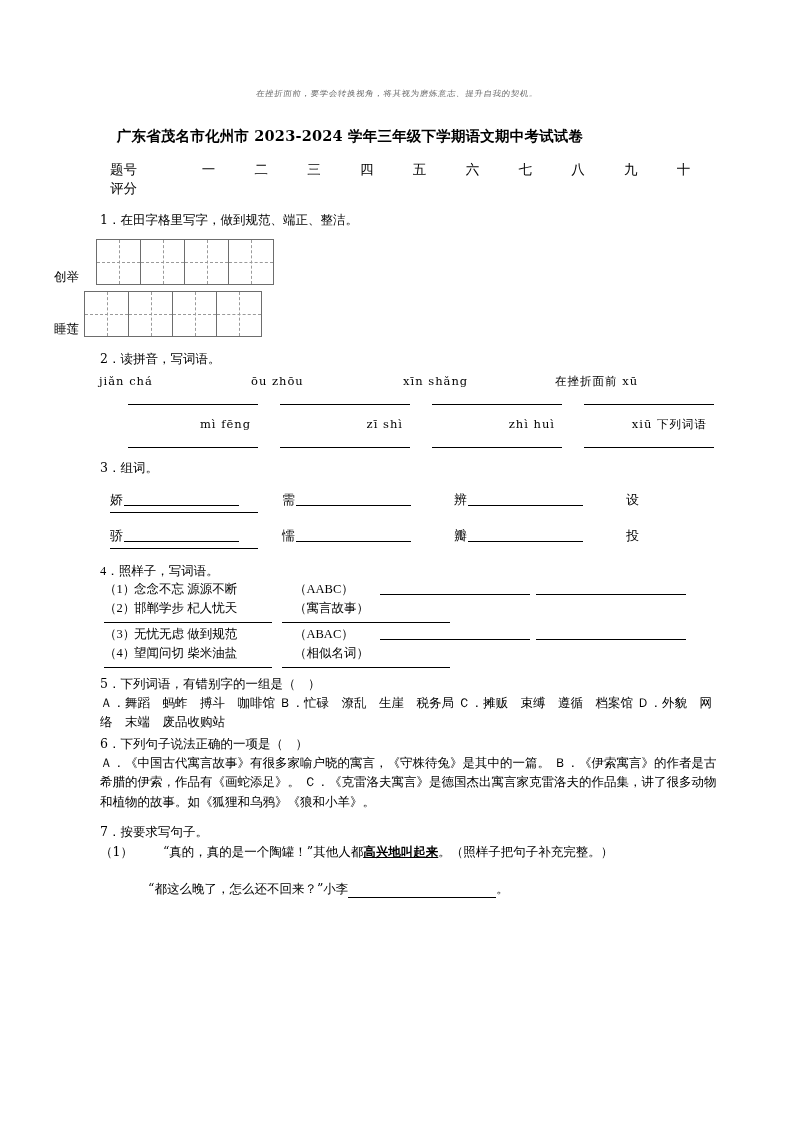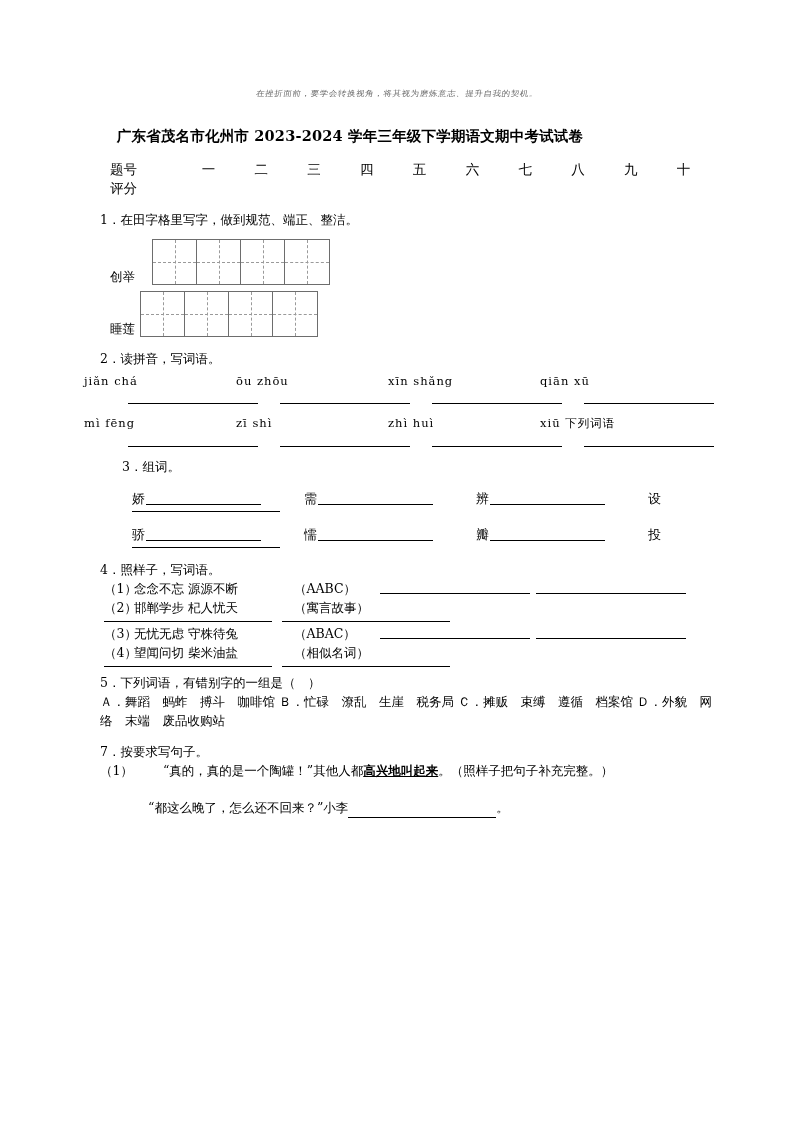--- a/index.html
+++ b/index.html
@@ -41,21 +41,21 @@
     font-size:13.5px;
   }
   .score-row { display:flex; align-items:flex-end; height:19px; }
   .score-label { width:72px; flex:0 0 72px; font-size:13.5px; }
   .score-cells { display:flex; flex:1; }
   .score-cell { flex:1; text-align:center; font-size:13.5px; }
   .score-cell.blank { color:transparent; }
   .q-head { padding-left:100px; font-size:12.5px; }
 
   
-  .grid-block { position:relative; padding-left:110px; margin-top:10px; }
+  .grid-block { position:relative; padding-left:54px; margin-top:10px; }
   .grid-row { display:flex; align-items:flex-end; margin-bottom:6px; }
   .grid-label {
     font-size:12.5px; width:42px; flex:0 0 42px;
     line-height:1; padding-bottom:2px;
   }
   .tzg { display:flex; border:1px solid #6d6d6d; }
   .tzg-cell {
     width:44px; height:44px; position:relative;
     border-right:1px solid #6d6d6d; box-sizing:border-box;
   }
@@ -64,38 +64,38 @@
     content:""; position:absolute; left:50%; top:0; bottom:0;
     border-left:1px dashed #9a9a9a;
   }
   .tzg-cell:after {
     content:""; position:absolute; top:50%; left:0; right:0;
     border-top:1px dashed #9a9a9a;
   }
 
   
   .pinyin-section { margin-top:14px; }
-  .pinyin-row { display:flex; padding-left:84px; margin-bottom:2px; }
+  .pinyin-row { display:flex; padding-left:64px; margin-bottom:2px;margin-left:35px; }
   .pinyin-item { width:152px; font-size:11.5px; font-family:"DejaVu Serif", serif; letter-spacing:1px; }
   .answer-row { display:flex; padding-left:128px; margin-bottom:12px; }
   .answer-item { width:152px; }
   .answer-line { width:130px; border-bottom:1px solid #000; height:1px; }
 
   
-  .zuci-section { margin-top:8px;padding-left:22px; }
+  .zuci-section { margin-top:8px; }
   .zuci-row { display:flex; padding-left:110px; align-items:flex-end; margin-bottom:2px; }
   .zuci-item { display:flex; align-items:flex-end; width:172px; }
   .zuci-char { font-size:13px; margin-right:1px; }
   .zuci-line { width:115px; border-bottom:1px solid #000; height:1px; margin-bottom:3px; }
   .zuci-tail { font-size:13px; }
   .zuci-underline-row { padding-left:110px; margin-bottom:8px; }
   .zuci-underline { width:148px; border-bottom:1px solid #000; height:1px; }
 
   
-  .q4 { margin-top:14px; }
+  .q4 { margin-top:14px;font-family:Liberation Serif, serif; }
   .q4-item { display:flex; padding-left:104px; font-size:12.5px; line-height:1.55; align-items:flex-end; }
   .q4-num { width:30px; flex:0 0 30px; }
   .q4-words { width:160px; flex:0 0 160px; }
   .q4-pattern { width:86px; flex:0 0 86px; }
   .q4-blank { width:150px; border-bottom:1px solid #000; height:1px; margin:0 6px 4px 0; }
   .q4-blanks-standalone { display:flex; padding-left:104px; margin:2px 0 0 0; }
   .q4-blank2 { width:168px; border-bottom:1px solid #000; height:1px; margin-right:10px; }
 
   
   .q-block { padding-left:100px; padding-right:72px; font-size:12.5px; line-height:1.55; margin-top:8px; }
@@ -174,37 +174,37 @@
         </div>
       </div>
     </div>
 
     <div class="pinyin-section">
       <div class="q-head">2．读拼音，写词语。</div>
       <div class="pinyin-row" style="margin-top:6px;">
         <div class="pinyin-item">jiǎn chá</div>
         <div class="pinyin-item">ōu zhōu</div>
         <div class="pinyin-item">xīn shǎng</div>
-        <div class="pinyin-item">qiān xū</div>
+        <div class="pinyin-item">在挫折面前 xū</div>
       </div>
       <div class="answer-row" style="margin-top:14px;">
         <div class="answer-item">
             <div class="answer-line"></div>
           </div>
         <div class="answer-item">
             <div class="answer-line"></div>
           </div>
         <div class="answer-item">
             <div class="answer-line"></div>
           </div>
         <div class="answer-item">
             <div class="answer-line"></div>
           </div>
       </div>
-      <div class="pinyin-row" style="margin-top:2px;">
+      <div class="pinyin-row" style="margin-top:2px;text-align:right;">
         <div class="pinyin-item">mì fēng</div>
         <div class="pinyin-item">zī shì</div>
         <div class="pinyin-item">zhì huì</div>
         <div class="pinyin-item">xiū 下列词语</div>
       </div>
       <div class="answer-row" style="margin-top:14px;">
         <div class="answer-item">
             <div class="answer-line"></div>
           </div>
         <div class="answer-item">
@@ -281,21 +281,21 @@
         <span class="q4-words">邯郸学步  杞人忧天</span>
         <span class="q4-pattern">（寓言故事）</span>
       </div>
       <div class="q4-blanks-standalone">
         <span class="q4-blank2"></span>
         <span class="q4-blank2"></span>
       </div>
 
       <div class="q4-item" style="margin-top:2px;">
         <span class="q4-num">（3）</span>
-        <span class="q4-words">无忧无虑  守株待兔</span>
+        <span class="q4-words">无忧无虑  做到规范</span>
         <span class="q4-pattern">（ABAC）</span>
         <span class="q4-blank"></span>
         <span class="q4-blank"></span>
       </div>
 
       <div class="q4-item">
         <span class="q4-num">（4）</span>
         <span class="q4-words">望闻问切  柴米油盐</span>
         <span class="q4-pattern">（相似名词）</span>
       </div>
@@ -303,20 +303,24 @@
         <span class="q4-blank2"></span>
         <span class="q4-blank2"></span>
       </div>
     </div>
 
     <div class="q-block" style="margin-top:6px;">
       <div class="q-stem">5．下列词语，有错别字的一组是（　）</div>
       <div class="q-opts">Ａ．舞蹈　蚂蚱　搏斗　咖啡馆 Ｂ．忙碌　潦乱　生崖　税务局 Ｃ．摊贩　束缚　遵循　档案馆 Ｄ．外貌　网络　末端　废品收购站</div>
     </div>
 
+    <div class="q-block" style="margin-top:2px;">
+      <div class="q-stem">6．下列句子说法正确的一项是（　）</div>
+      <div class="q-opts">Ａ．《中国古代寓言故事》有很多家喻户晓的寓言，《守株待兔》是其中的一篇。 Ｂ．《伊索寓言》的作者是古希腊的伊索，作品有《画蛇添足》。 Ｃ．《克雷洛夫寓言》是德国杰出寓言家克雷洛夫的作品集，讲了很多动物和植物的故事。如《狐狸和乌鸦》《狼和小羊》。</div>
+    </div>
 
     <div class="q-block" style="margin-top:11px;">
       <div class="q-stem">7．按要求写句子。</div>
       <div>
         <span>（1）</span>
         <span class="indent"></span><span>“真的，真的是一个陶罐！”其他人都</span><u class="uline">高兴地叫起来</u><span>。（照样子把句子补充完整。）</span>
       </div>
       <div style="margin-top:18px; padding-left:48px;">
         <span>“都这么晚了，怎么还不回来？”小李</span><span class="inline-blank"></span><span>。</span>
       </div>

